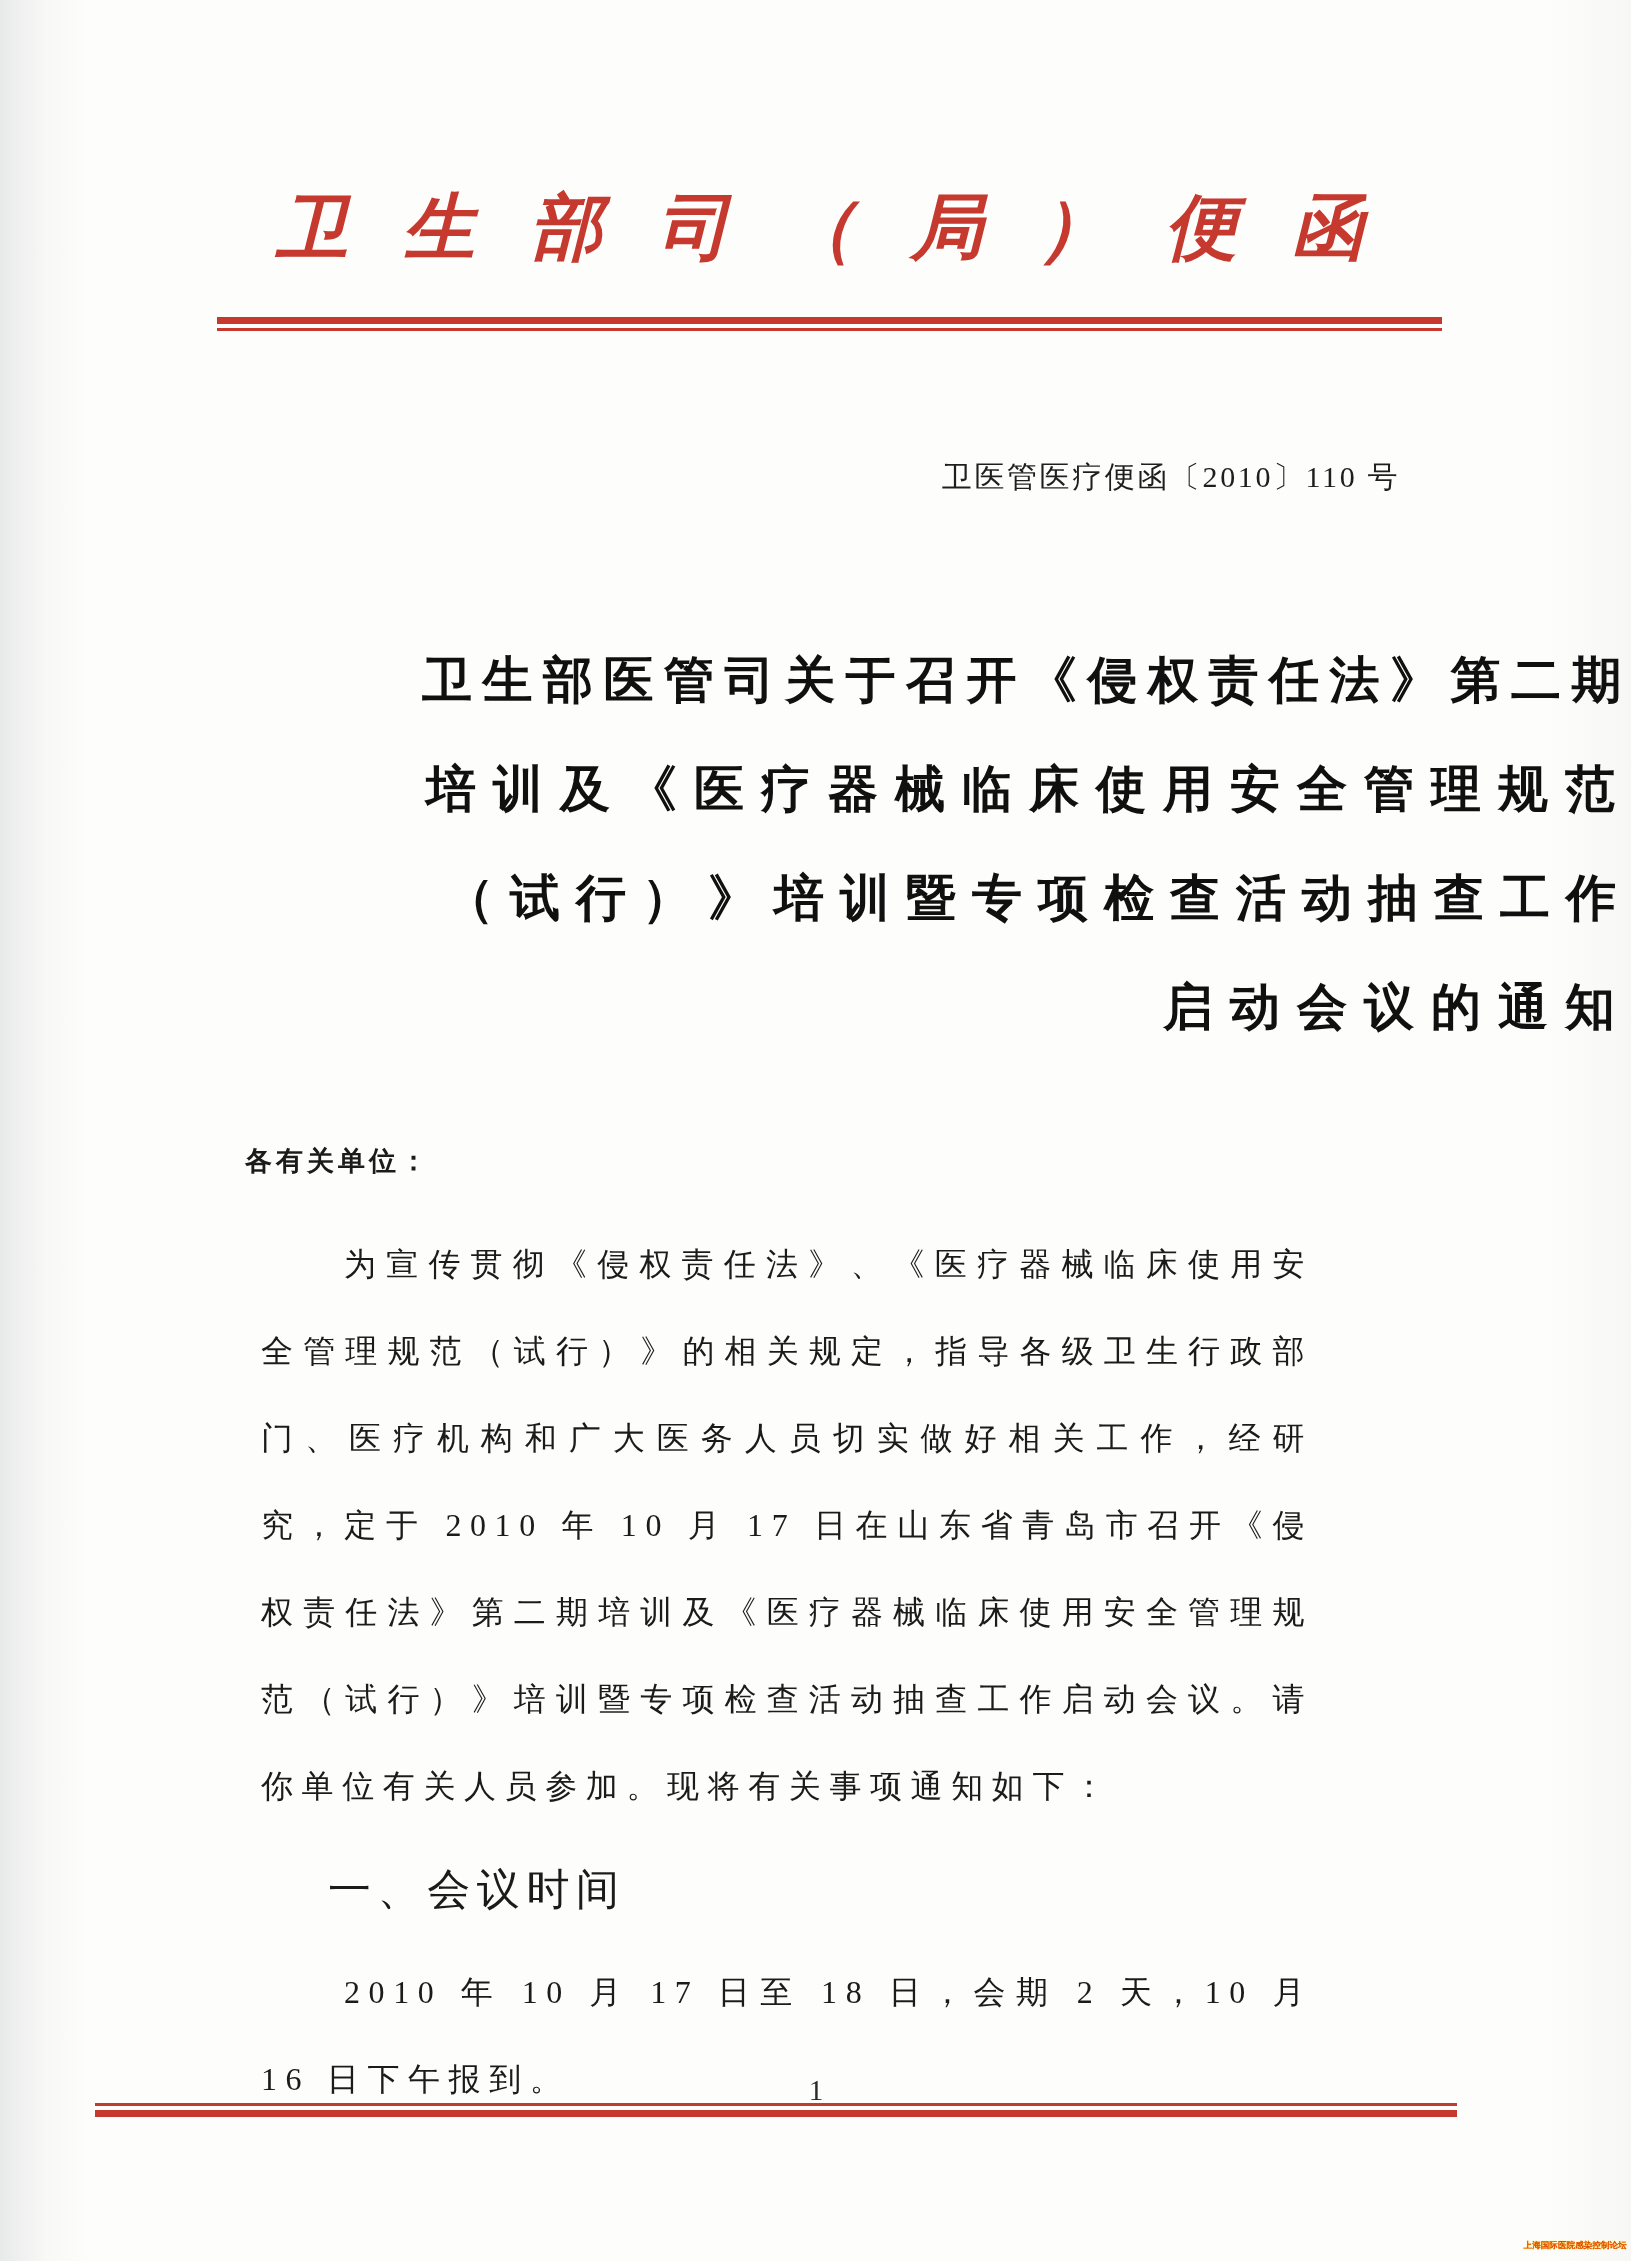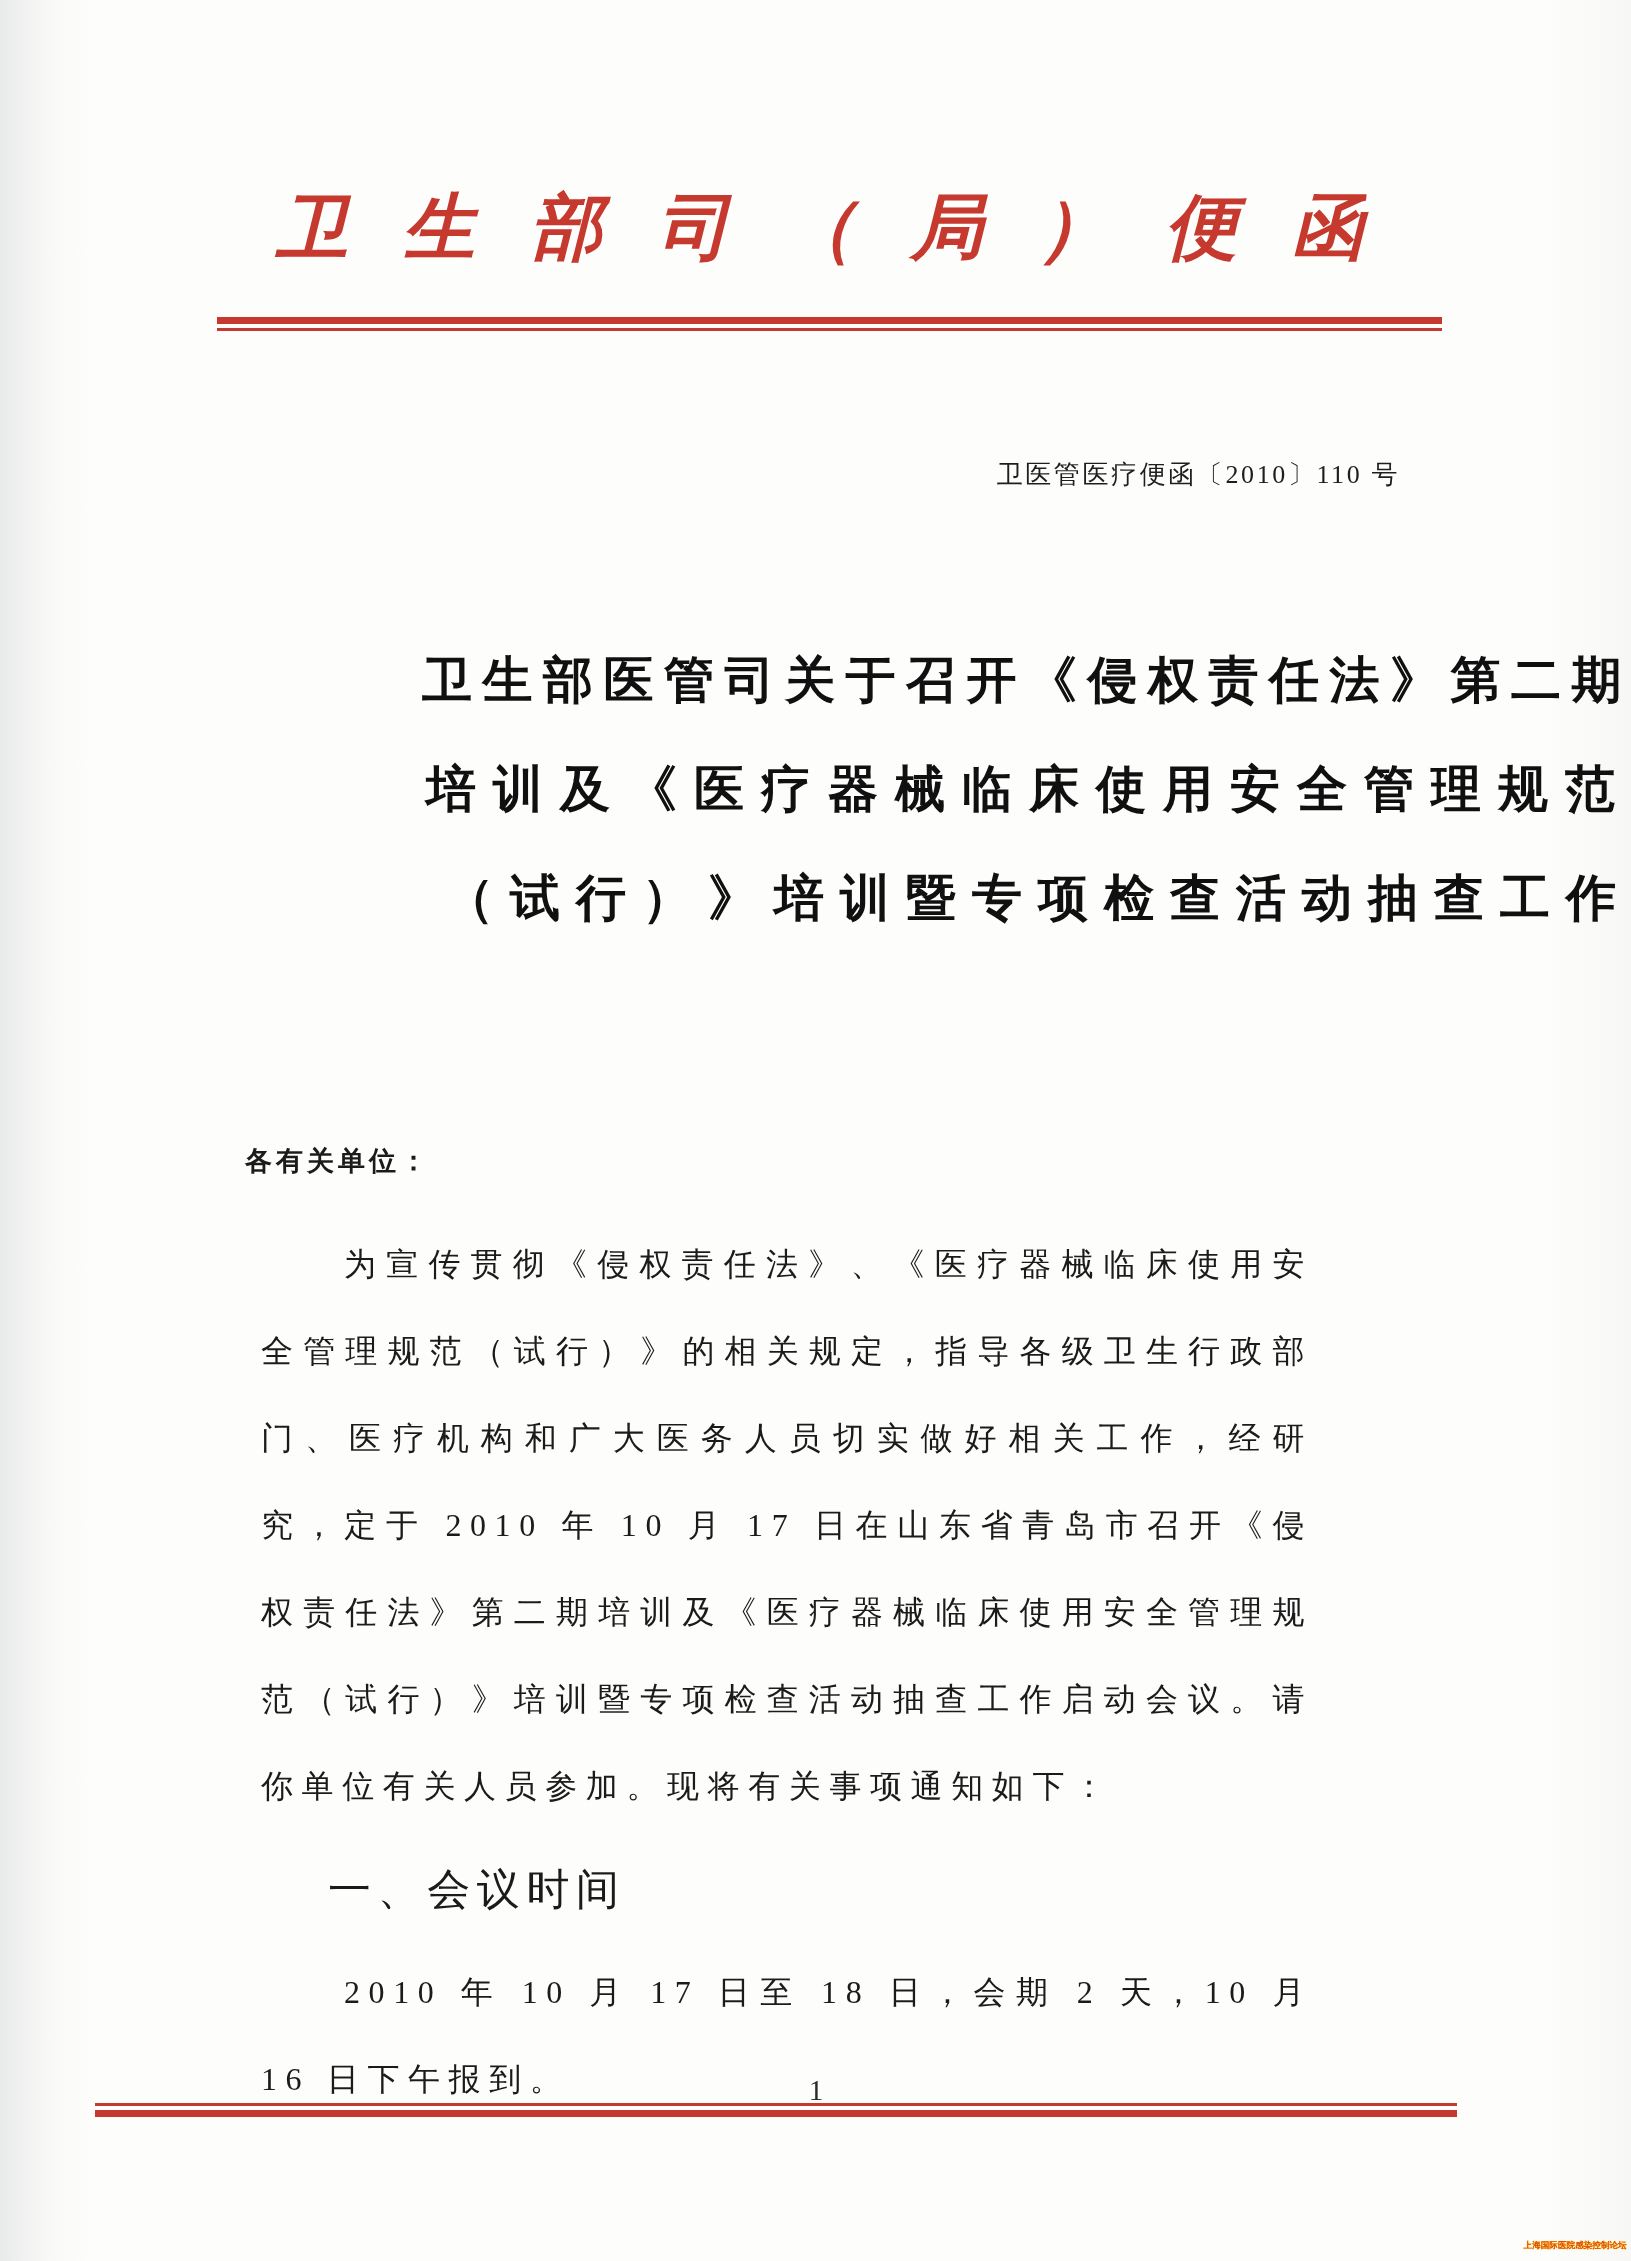--- a/index.html
+++ b/index.html
@@ -26,21 +26,21 @@
     white-space:nowrap;
     font-style:italic;
   }
   .letterhead span{margin-right:-55px;}
   .rule{position:absolute;background:var(--accent);}
   .rule-head-thick{top:317px;left:217px;width:1225px;height:7.2px;}
   .rule-head-thin {top:328px;left:217px;width:1225px;height:3.3px;}
   
   .doc-number{
     position:absolute;top:457px;right:232px;
-    font-size:26px;color:#1e1e1e;
+    font-size:30px;color:#1e1e1e;
     letter-spacing:2.6px;white-space:nowrap;text-align:right;
   }
   
   .title{
     position:absolute;top:626px;left:0;width:100%;
     text-align:right;color:#101010;font-weight:bold;
   }
   .title .tline{font-size:50px;line-height:109px;white-space:nowrap;}
   .title .tline:nth-child(1){letter-spacing:10.5px;}
   .title .tline:nth-child(2){letter-spacing:17px;padding-left:32px;}
@@ -89,20 +89,21 @@
   </div>
   <div class="rule rule-head-thick"></div>
   <div class="rule rule-head-thin"></div>
 
   <div class="doc-number">卫医管医疗便函〔2010〕110 号</div>
 
   <div class="title">
     <div class="tline">卫生部医管司关于召开《侵权责任法》第二期</div>
     <div class="tline">培训及《医疗器械临床使用安全管理规范</div>
     <div class="tline">（试行）》培训暨专项检查活动抽查工作</div>
+    <div class="tline">启动会议的通知</div>
   </div>
 
   <div class="body-block">
     <div class="salutation">各有关单位：</div>
     <p class="para">为宣传贯彻《侵权责任法》、《医疗器械临床使用安全管理规范（试行）》的相关规定，指导各级卫生行政部门、医疗机构和广大医务人员切实做好相关工作，经研究，定于 2010 年 10 月 17 日在山东省青岛市召开《侵权责任法》第二期培训及《医疗器械临床使用安全管理规范（试行）》培训暨专项检查活动抽查工作启动会议。请你单位有关人员参加。现将有关事项通知如下：</p>
     <div class="section-heading">一、会议时间</div>
     <p class="para">2010 年 10 月 17 日至 18 日，会期 2 天，10 月 16 日下午报到。</p>
   </div>
 
   <div class="page-number">1</div>

